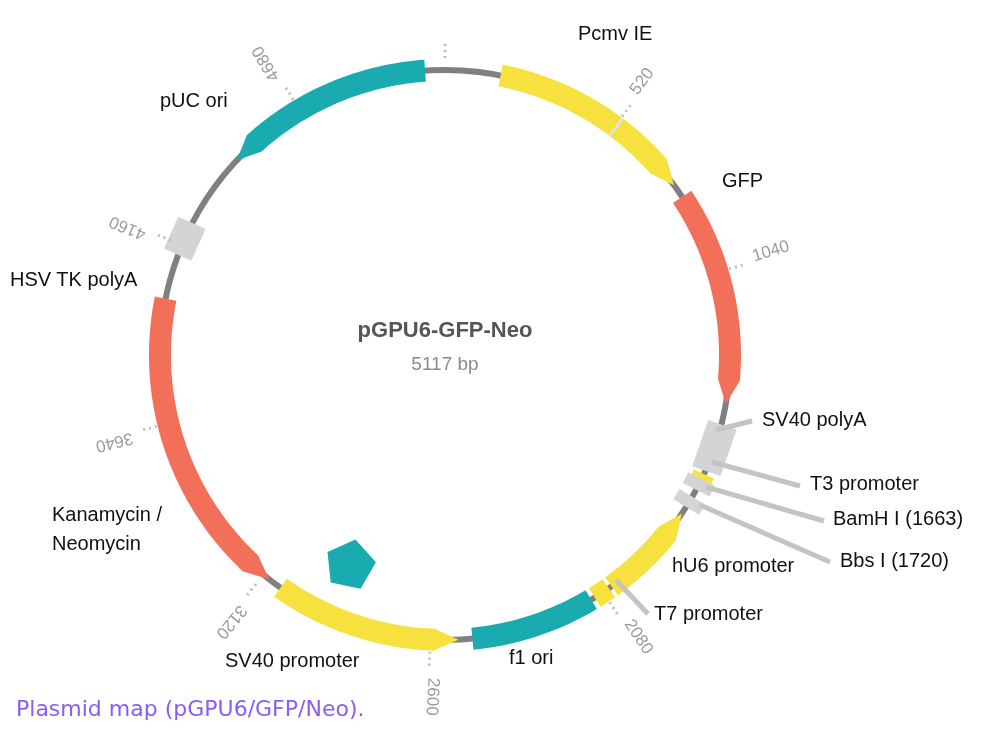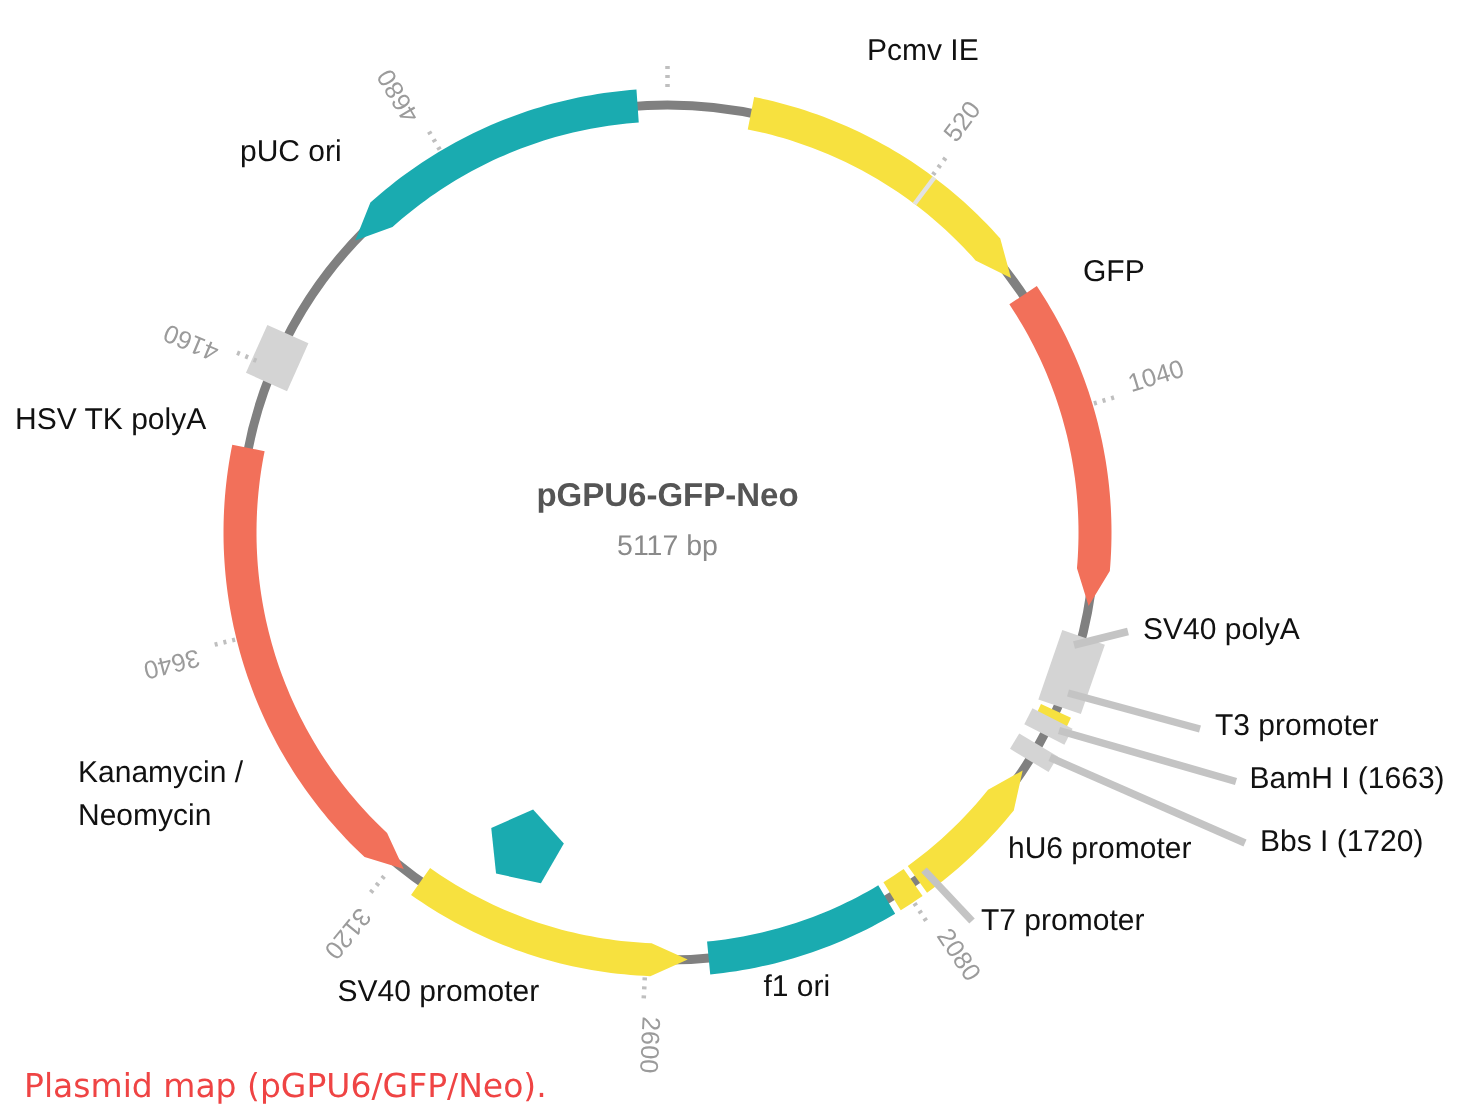--- a/index.html
+++ b/index.html
@@ -29,24 +29,24 @@
     fill:#555555;
   }
   .title-sub{
     font-family:"Liberation Sans", sans-serif;
     font-size:19px;
     fill:#8a8a8a;
   }
   .caption{
     position:absolute;
     left:16px;
-    top:712px;
+    top:696px;
     font-family:"DejaVu Sans", sans-serif;
     font-size:22px;
-    color:#ef4444;
+    color:#8b5cf6;
     white-space:nowrap;
   }
 </style>
 </head>
 <body>
 
 <div id="stage">
   <svg id="map-svg" width="982" height="744" viewBox="0 0 982 744" xmlns="http://www.w3.org/2000/svg">
     <g id="backbone-layer">
         <circle cx="445" cy="355" r="285" fill="none" stroke="#808080" stroke-width="6"></circle>

